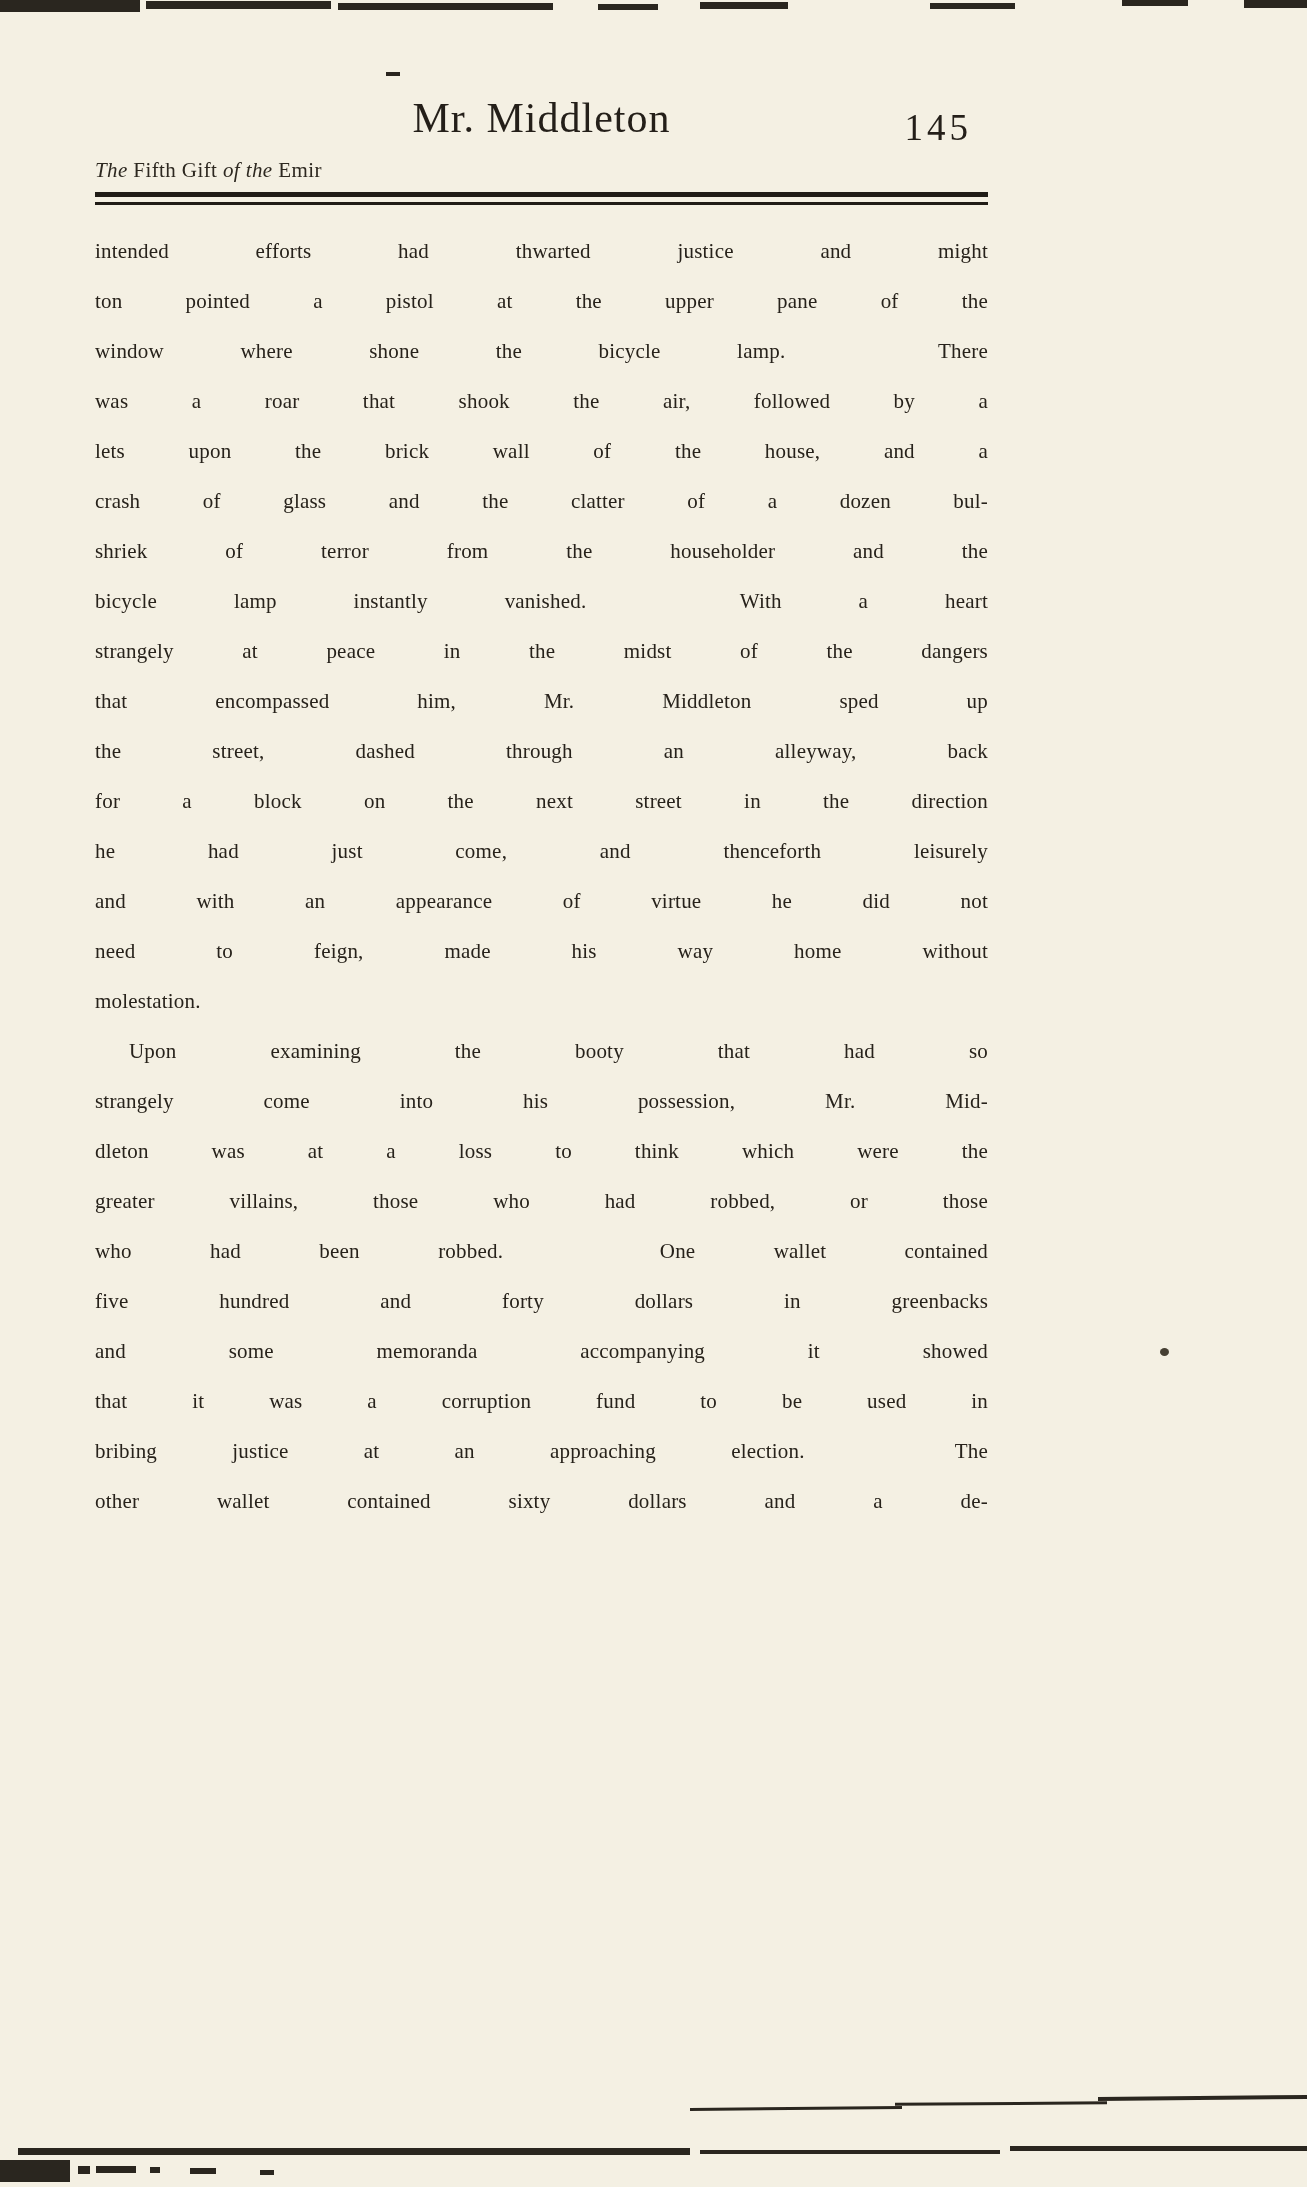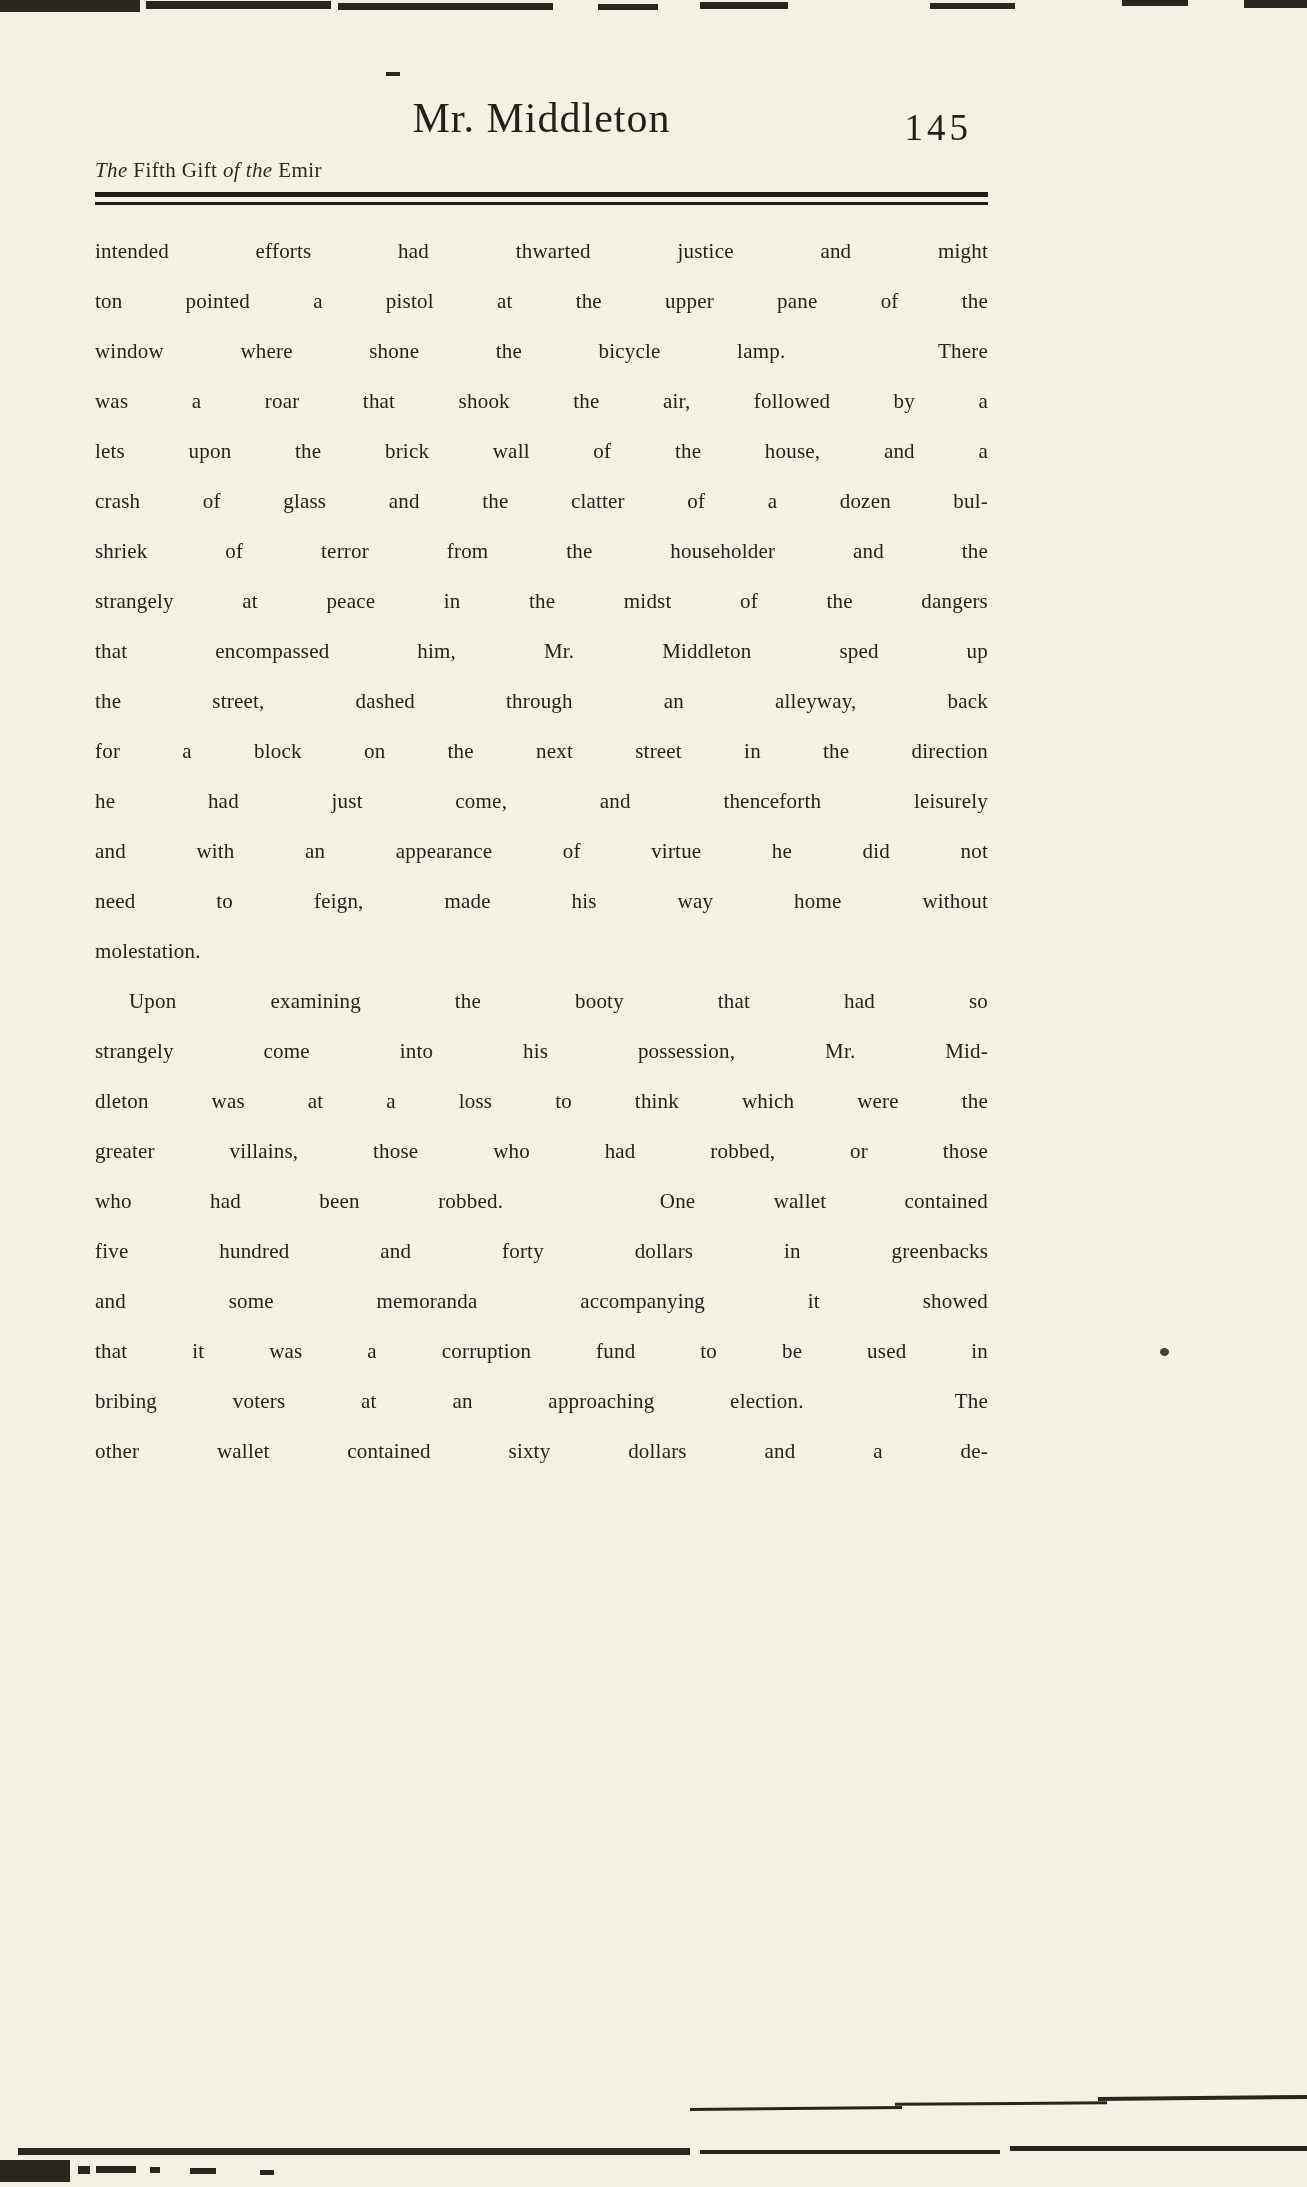--- a/index.html
+++ b/index.html
@@ -56,37 +56,38 @@
     <div class="running"><i>The </i><span>Fifth Gift </span><i>of the </i><span>Emir</span></div>
     <div class="rule"></div>
     <div class="text" id="text-container">
         <div class="line">intended efforts had thwarted justice and might</div>
         <div class="line">ton pointed a pistol at the upper pane of the</div>
         <div class="line">window where shone the bicycle lamp.  There</div>
         <div class="line">was a roar that shook the air, followed by a</div>
         <div class="line">lets upon the brick wall of the house, and a</div>
         <div class="line">crash of glass and the clatter of a dozen bul-</div>
         <div class="line">shriek of terror from the householder and the</div>
+        <div class="line">bicycle lamp instantly vanished.  With a heart</div>
         <div class="line">strangely at peace in the midst of the dangers</div>
         <div class="line">that encompassed him, Mr. Middleton sped up</div>
         <div class="line">the street, dashed through an alleyway, back</div>
         <div class="line">for a block on the next street in the direction</div>
         <div class="line">he had just come, and thenceforth leisurely</div>
         <div class="line">and with an appearance of virtue he did not</div>
         <div class="line">need to feign, made his way home without</div>
         <div class="line last">molestation.</div>
         <div class="line indent">Upon examining the booty that had so</div>
         <div class="line">strangely come into his possession, Mr. Mid-</div>
         <div class="line">dleton was at a loss to think which were the</div>
         <div class="line">greater villains, those who had robbed, or those</div>
         <div class="line">who had been robbed.  One wallet contained</div>
         <div class="line">five hundred and forty dollars in greenbacks</div>
         <div class="line">and some memoranda accompanying it showed</div>
         <div class="line">that it was a corruption fund to be used in</div>
-        <div class="line">bribing voters at an approaching election.  The</div>
+        <div class="line">bribing justice at an approaching election.  The</div>
         <div class="line">other wallet contained sixty dollars and a de-</div>
       </div>
   </div>
 
   <div class="dot" style="left:1160px;top:1348px"></div>
 
   <div class="artifact" style="left:690px;top:2107px;width:212px;height:3px;transform:rotate(-0.5deg)"></div>
   <div class="artifact" style="left:895px;top:2102px;width:212px;height:3px;transform:rotate(-0.4deg)"></div>
   <div class="artifact" style="left:1098px;top:2096px;width:209px;height:4px;transform:rotate(-0.6deg)"></div>
   <div class="artifact" style="left:18px;top:2148px;width:672px;height:7px"></div>

